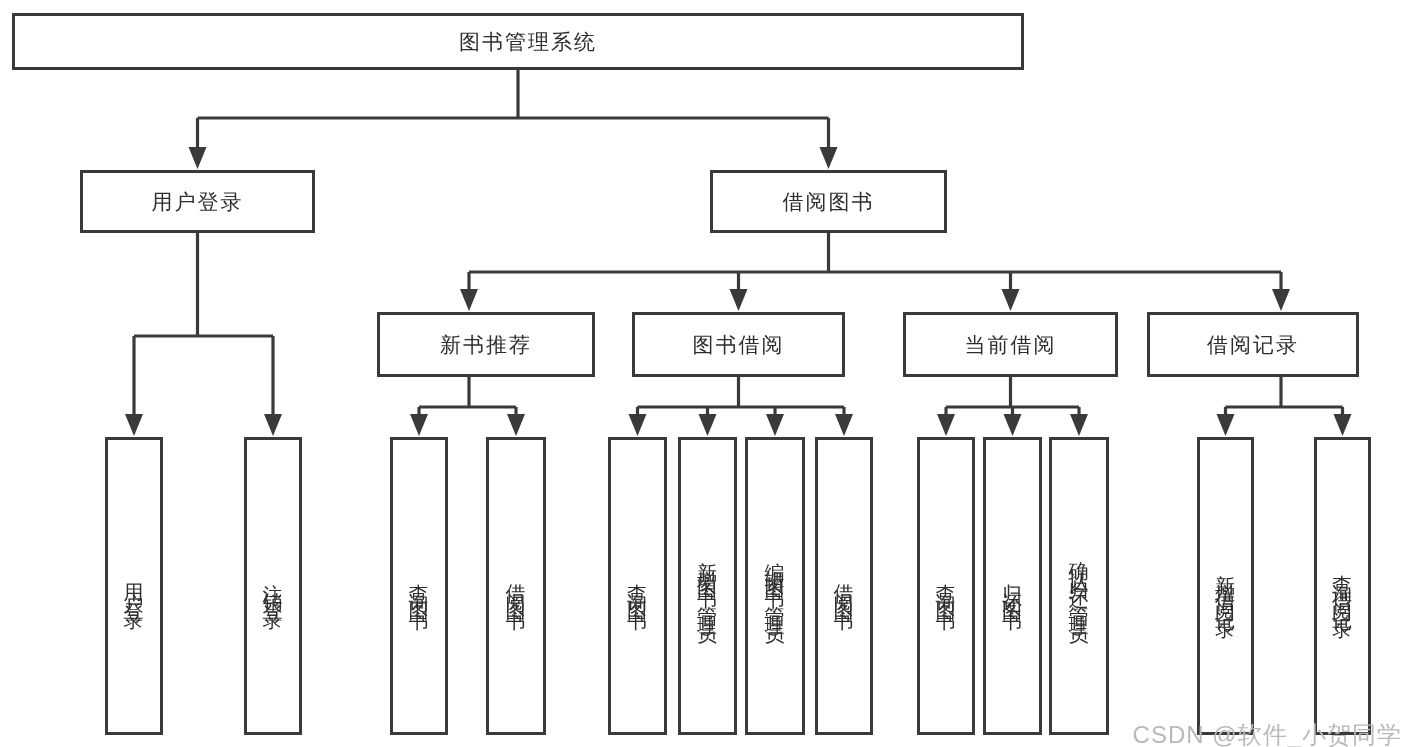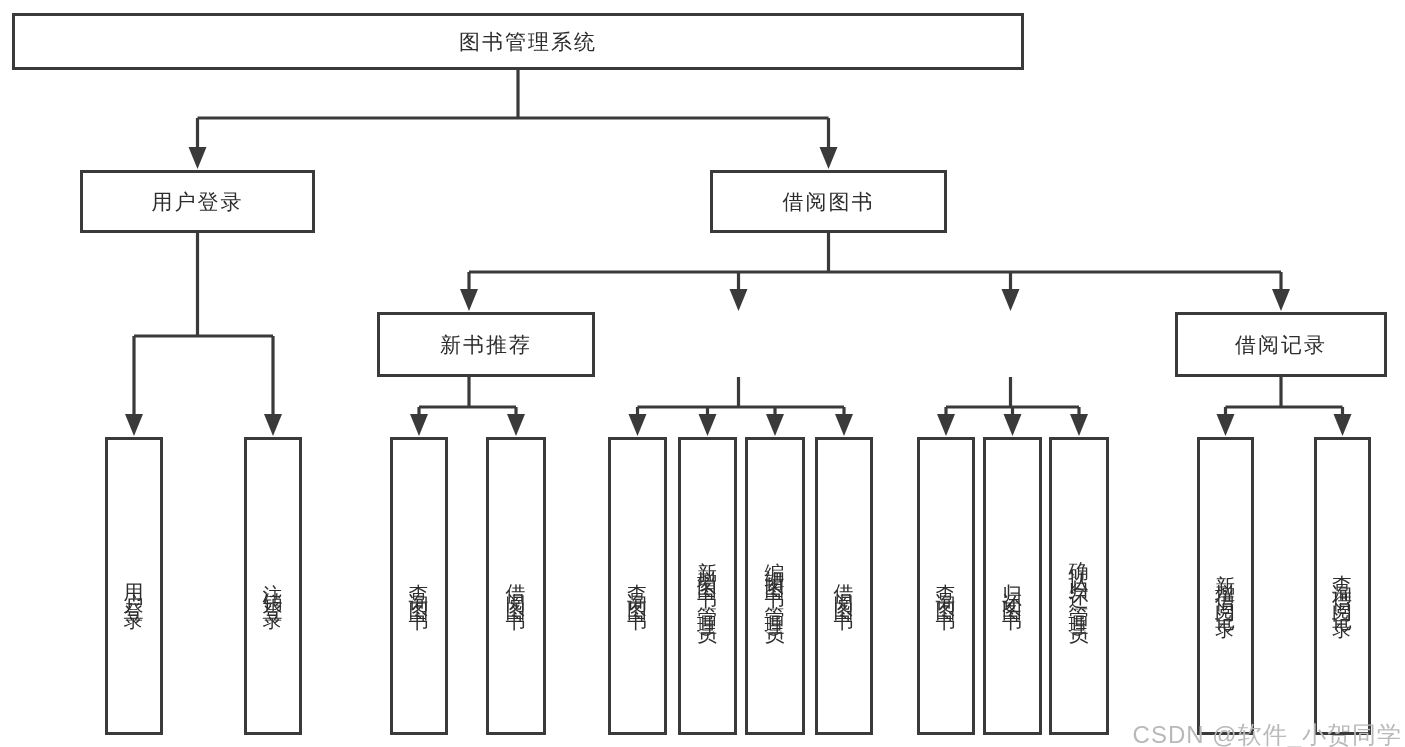--- a/index.html
+++ b/index.html
@@ -142,21 +142,23 @@
     <polygon points="1216.5,414 1234.5,414 1225.5,436"></polygon>
     <polygon points="1333.5,414 1351.5,414 1342.5,436"></polygon>
   </svg>
 
   <div class="hbox" style="left:12px; top:13px; width:1012px; height:57px;padding-left:20px;">图书管理系统</div>
 
   <div class="hbox" style="left:80px; top:170px; width:235px; height:63px;">用户登录</div>
   <div class="hbox" style="left:710px; top:170px; width:237px; height:63px;">借阅图书</div>
 
   <div class="hbox" style="left:360px; top:312px; width:218px; height:65px;margin-left:17px;">新书推荐</div>
-  <div class="hbox" style="left:1175px; top:312px; width:212px; height:65px;">借阅记录</div>
+  <div class="hbox" style="left:632px; top:312px; width:213px; height:65px;">图书借阅</div>
+  <div class="hbox" style="left:903px; top:312px; width:215px; height:65px;">当前借阅</div>
+  <div class="hbox" style="left:1147px; top:312px; width:212px; height:65px;">借阅记录</div>
 
   <div class="vbox" style="left:105px; width:58px;">
     <span class="vtext">用户登录</span>
   </div>
   <div class="vbox" style="left:244px; width:58px;">
     <span class="vtext">注销登录</span>
   </div>
 
   <div class="vbox" style="left:390px; width:58px;">
     <span class="vtext">查询图书</span>

